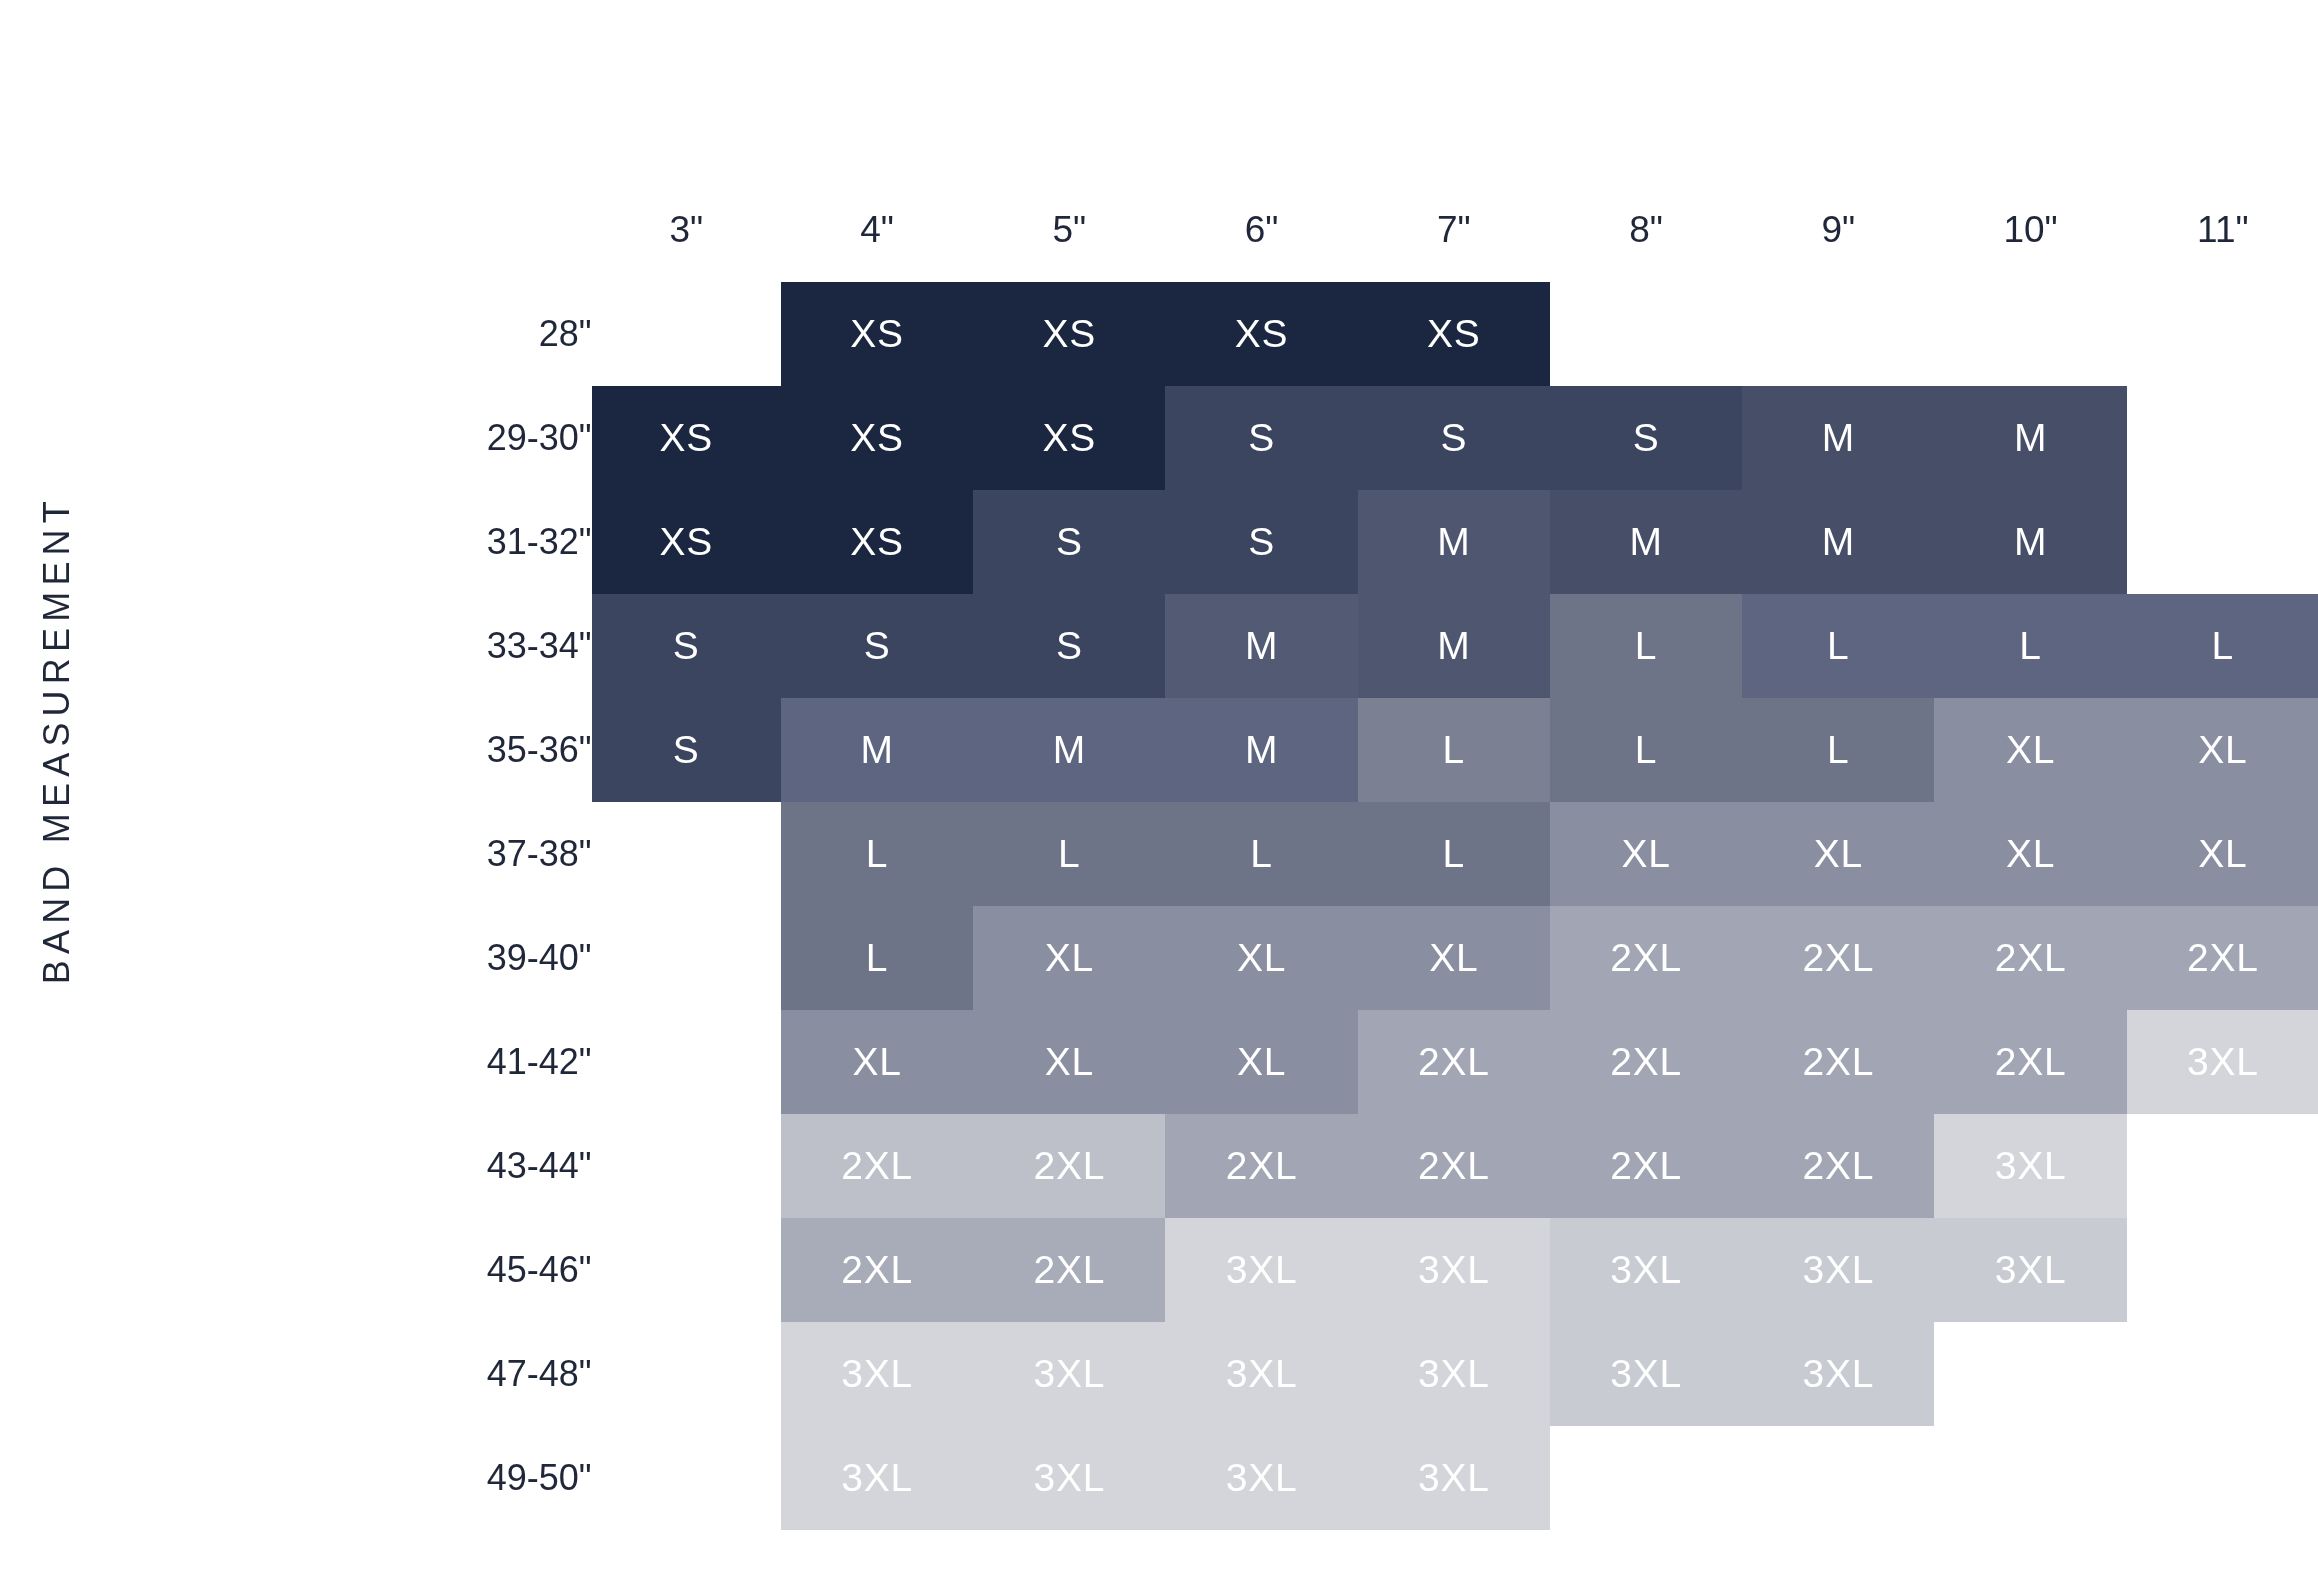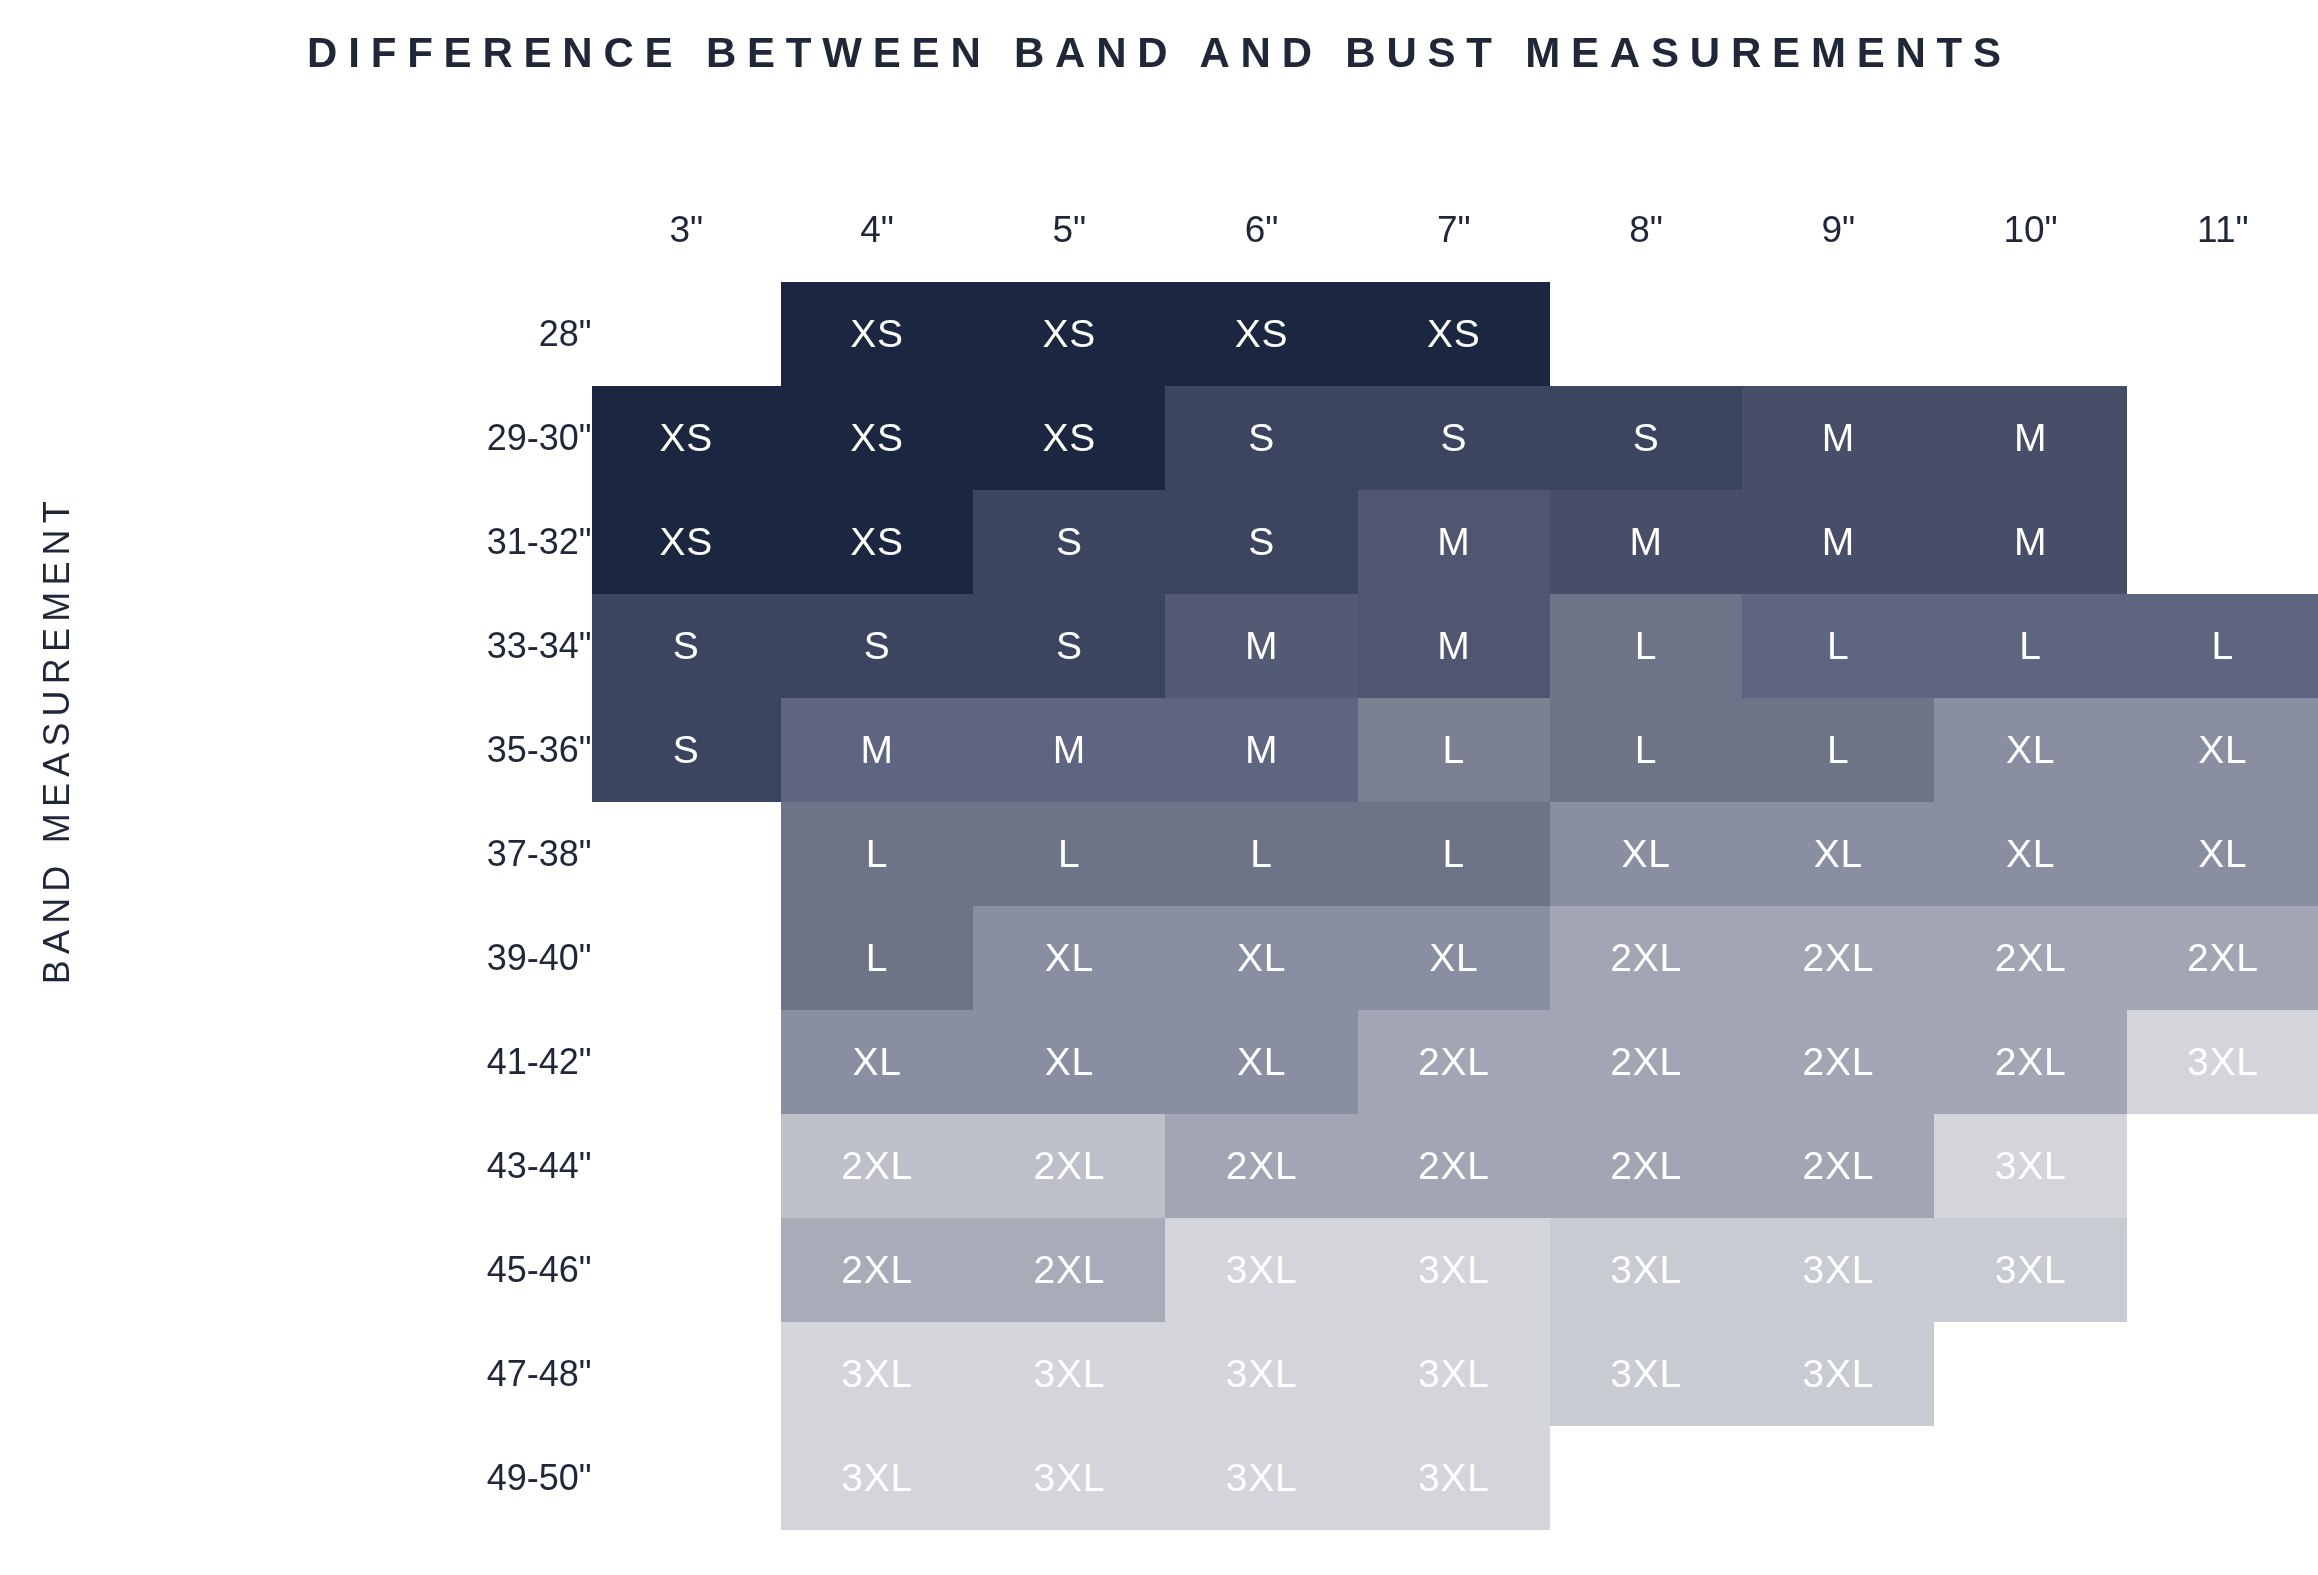--- a/index.html
+++ b/index.html
@@ -93,21 +93,20 @@
     transform: rotate(180deg);
     white-space: nowrap;
     text-align: center;
   }
 </style>
 </head>
 <body>
 
 <div class="page">
 
-  <div class="title">DIFFERENCE BETWEEN BAND AND BUST MEASUREMENTS</div>
 
   <div class="axis-label">BAND MEASUREMENT</div>
 
   <div class="grid-wrap">
     <table class="matrix">
       <thead>
         <tr id="header-row">
             <th class="rowhead"></th>
             <th class="colhead">3"</th>
             <th class="colhead">4"</th>

